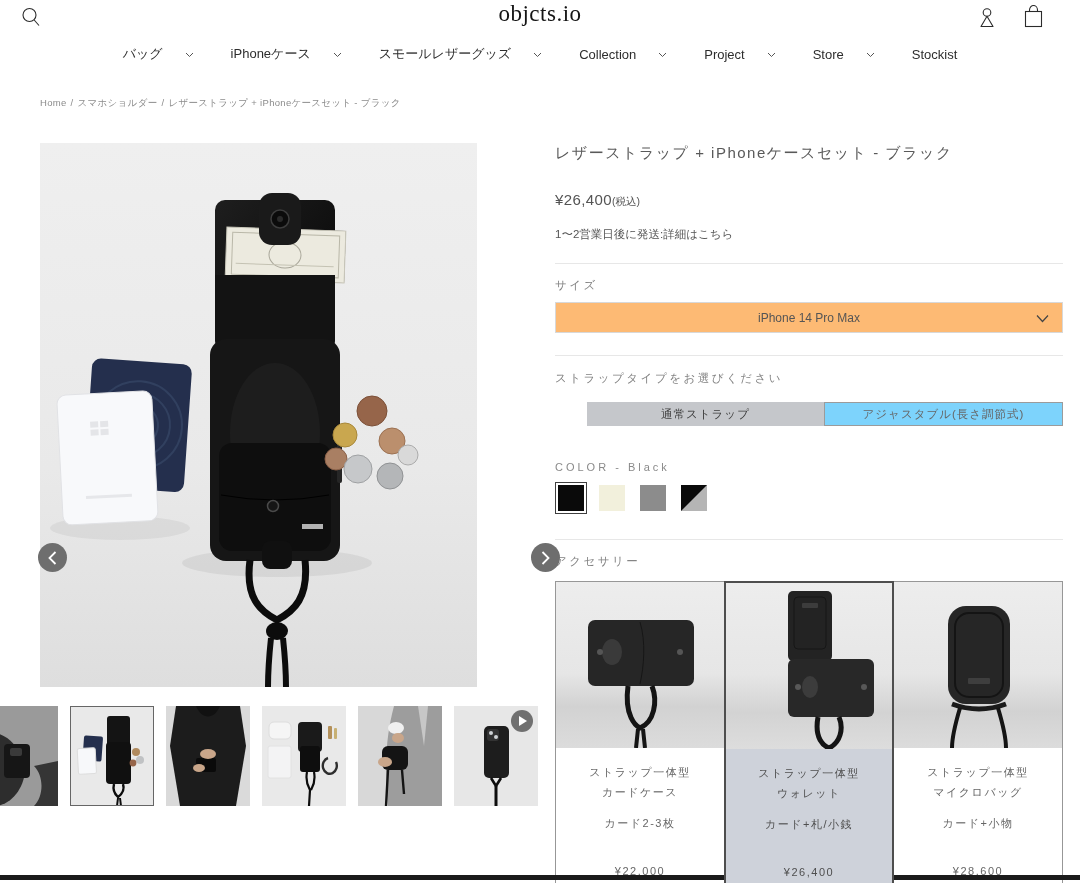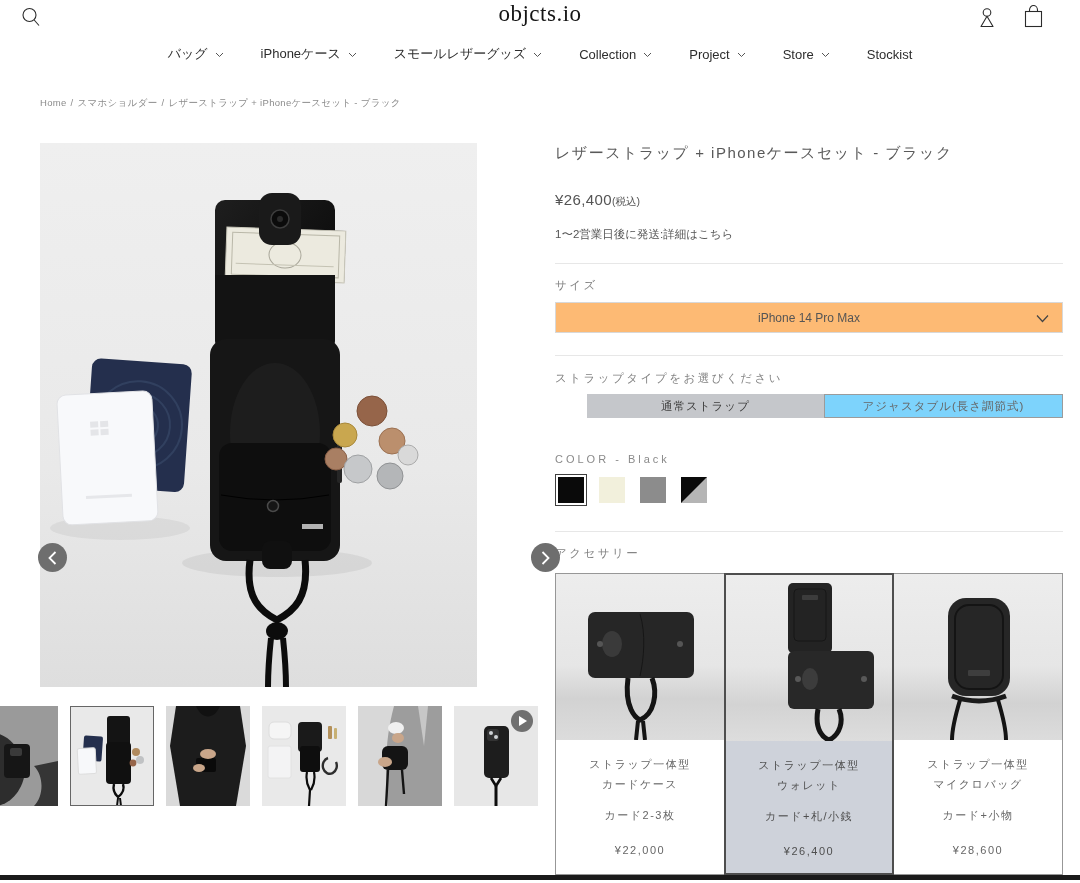--- a/index.html
+++ b/index.html
@@ -11,21 +11,21 @@
   .icon-btn { background:none; border:none; cursor:pointer; padding:0; }
 
   
   .search-btn { position:absolute; left:20px; top:6px; }
   .logo { position:absolute; top:1px; left:0; width:100%; text-align:center;
           font-family:Liberation Serif, serif; font-size:23px; color:#141414;
           letter-spacing:.5px; cursor:pointer; }
   .hdr-icons { position:absolute; right:36px; top:5px; display:flex; gap:26px; align-items:center; }
   nav { position:absolute; top:45px; left:0; width:100%; display:flex;
         justify-content:center; gap:37px; font-size:13px; color:#2d2d2d; }
-  .nav-item { display:flex; align-items:center; gap:7px; cursor:pointer; white-space:nowrap; }
+  .nav-item { display:flex; align-items:center; gap:22px; cursor:pointer; white-space:nowrap; }
   .nav-item svg { margin-top:1px; }
 
   
   .breadcrumb { position:absolute; left:22px; top:97px; font-size:9.5px; color:#8c8c8c; letter-spacing:.3px;padding-left:18px; }
   .breadcrumb a { color:#8c8c8c; text-decoration:none; cursor:pointer; }
   .breadcrumb .sep { margin:0 4px; }
 
   
   .main-image { position:absolute; left:40px; top:143px; width:437px; height:544px; }
   .main-image svg { display:block; }
@@ -49,21 +49,21 @@
   .tax { font-size:10.5px; }
   .shipping { font-size:11.5px; color:#555; margin-bottom:21px; }
   .shipping a { color:#555; cursor:pointer; }
   .rule { border:none; border-top:1px solid #e7e7e7; }
   .sec-label { font-size:11.5px; color:#828282; letter-spacing:2.5px; }
   .size-label { margin:14px 0 9px; }
   .selectbox { height:31px; border:1px solid #d8d8d8; background:#fdba74; position:relative;
                display:flex; align-items:center; justify-content:center; font-size:12px;
                color:#555; cursor:pointer; margin-bottom:22px; }
   .selectbox svg { position:absolute; right:13px; top:11px; }
-  .strap-label { margin:15px 0 8px; }
+  .strap-label { margin:15px 0 16px; }
   .strap-row { display:flex; height:24px; margin-bottom:35px;padding-left:32px; }
   .strap-opt { flex:1; display:flex; align-items:center; justify-content:center;
                font-size:11.5px; letter-spacing:1px; cursor:pointer; }
   .strap-opt.sel { background:#c5c7cb; color:#3e3e3e; }
   .strap-opt.unsel { background:#7dd3fc; border:1px solid #9b9b9b; color:#666; }
   .color-label { font-size:11px; color:#8a8a8a; letter-spacing:3px; margin-bottom:9px; }
   .swatches { display:flex; gap:9px; margin-bottom:25px; }
   .swatch-wrap { width:32px; height:32px; padding:2px; border:1px solid transparent; cursor:pointer; }
   .swatch-wrap.selected { border-color:#3f3f3f; }
   .swatch { width:26px; height:26px; }
@@ -76,21 +76,21 @@
   .acc-card { width:170px; border:1px solid #979797; margin-left:-1px; display:flex;
               flex-direction:column; cursor:pointer; background:#fff; }
   .acc-card:first-child { margin-left:0; }
   .acc-card.selected { border:2px solid #4e4e4e; z-index:2; }
   .acc-img { height:166px; overflow:hidden; }
   .acc-img svg { display:block; }
   .acc-text { flex:1; text-align:center; padding:15px 4px 16px; font-size:11px;
               color:#666; letter-spacing:1.5px; }
   .acc-card.selected .acc-text { background:#ced2da; color:#4f4f4f; }
   .acc-title { line-height:1.8; margin-bottom:13px; }
-  .acc-cap { margin-bottom:21px; }
+  .acc-cap { margin-bottom:34px; }
 
   .bottom-bar { position:absolute; left:0; top:875px; width:1080px; height:5px; background:#1b1b1b; }
 </style>
 </head>
 <body>
 
 <header>
   <button class="icon-btn search-btn">
     <svg width="22" height="22" viewBox="0 0 22 22" fill="none" stroke="#2b2b2b" stroke-width="1.1">
       <circle cx="9.5" cy="9" r="6.5"></circle>

